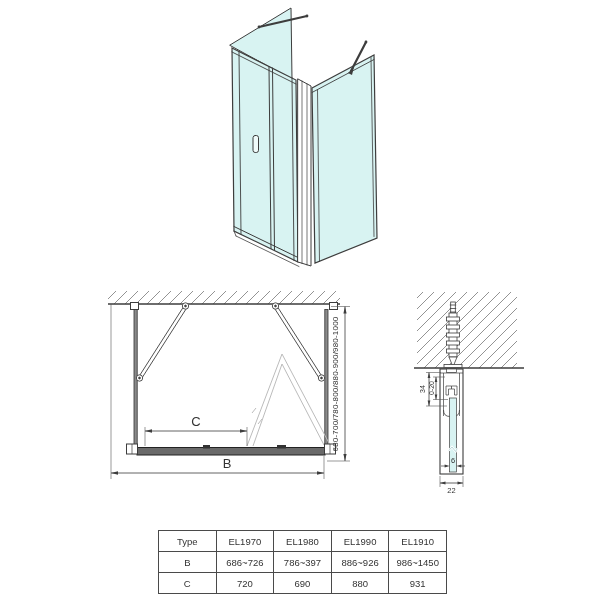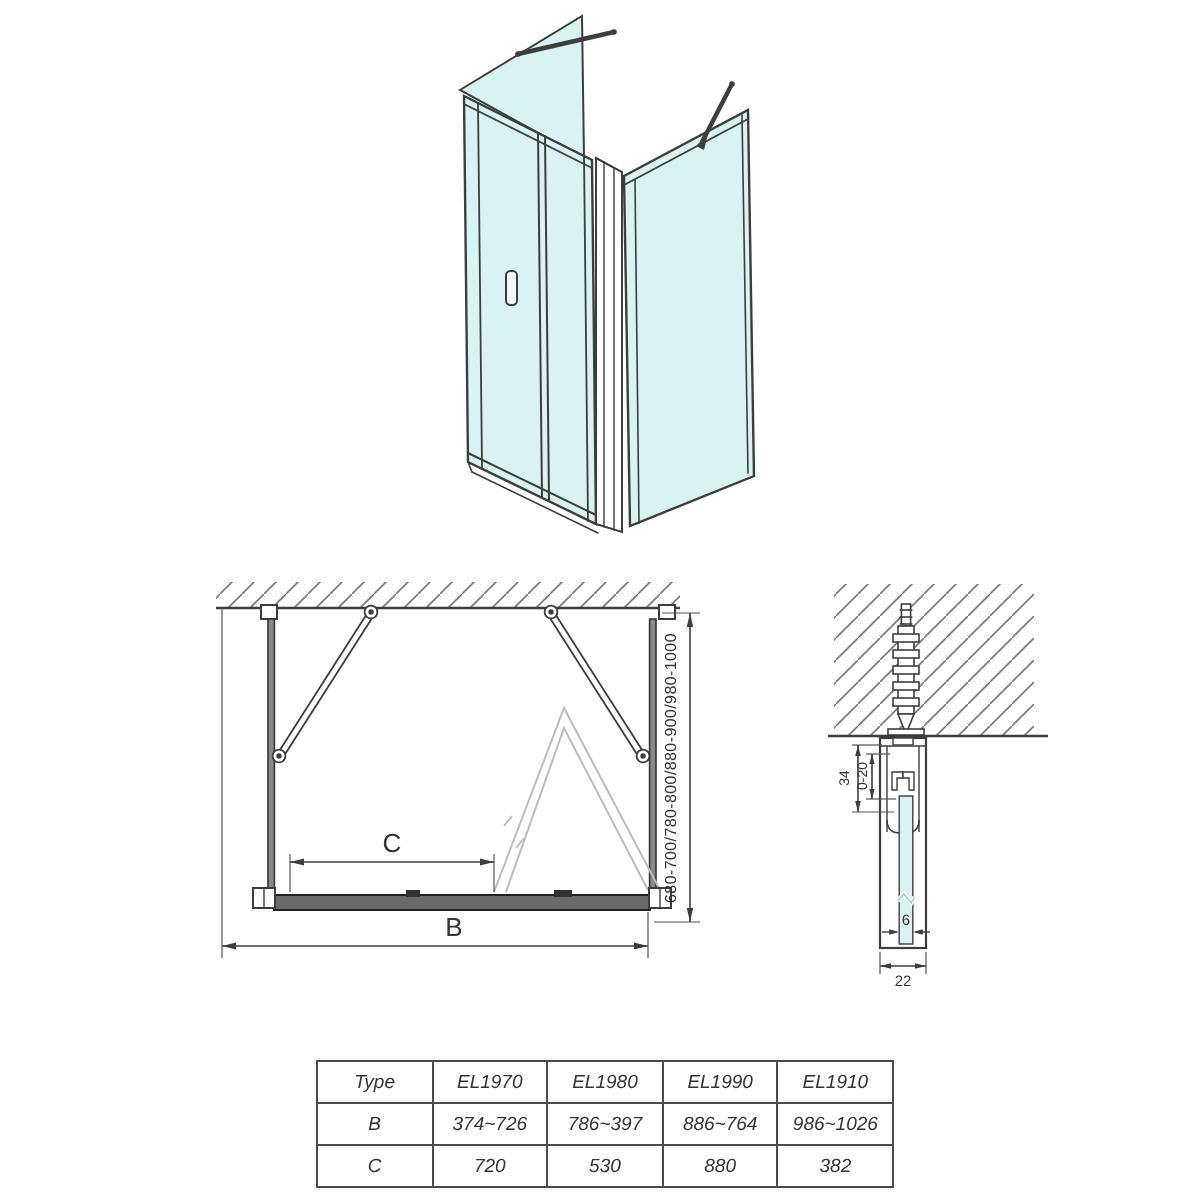--- a/index.html
+++ b/index.html
@@ -6,21 +6,21 @@
   .canvas{position:relative;width:600px;height:600px;background:#fff;overflow:hidden;
           font-family:"Liberation Sans",sans-serif;}
   svg{position:absolute;left:0;top:0;}
   svg text{font-family:"Liberation Sans",sans-serif;fill:#333;}
   .dim-big{font-size:13px;}
   .dim-small{font-size:7px;}
   .dim-mid{font-size:7.5px;}
   .dim-range{font-size:8px;letter-spacing:0.2px;}
   table.spec{position:absolute;left:158px;top:530px;width:289px;border-collapse:collapse;
              table-layout:fixed;font-size:9.5px;color:#333;}
-  table.spec td{border:1px solid #4a4a4a;text-align:center;height:20px;padding:0;font-style:italic;}
+  table.spec td{border:1px solid #4a4a4a;text-align:center;height:20px;padding:0;}
 </style>
 </head>
 <body>
 
 <div class="canvas">
 
 <svg width="600" height="600" viewBox="0 0 600 600">
   <defs>
     <pattern id="hatch" width="11" height="11" patternUnits="userSpaceOnUse">
       <path d="M0,11 L11,0" stroke="#777" stroke-width="0.8"></path>
@@ -206,28 +206,28 @@
   <tbody>
     <tr>
       <td>Type</td>
       <td>EL1970</td>
       <td>EL1980</td>
       <td>EL1990</td>
       <td>EL1910</td>
     </tr>
     <tr>
       <td>B</td>
-      <td>374~726</td>
+      <td>686~726</td>
       <td>786~397</td>
-      <td>886~764</td>
-      <td>986~1026</td>
+      <td>886~926</td>
+      <td>986~1450</td>
     </tr>
     <tr>
       <td>C</td>
       <td>720</td>
-      <td>530</td>
+      <td>690</td>
       <td>880</td>
-      <td>382</td>
+      <td>931</td>
     </tr>
   </tbody>
 </table>
 
 </div>
 
 </body></html>

